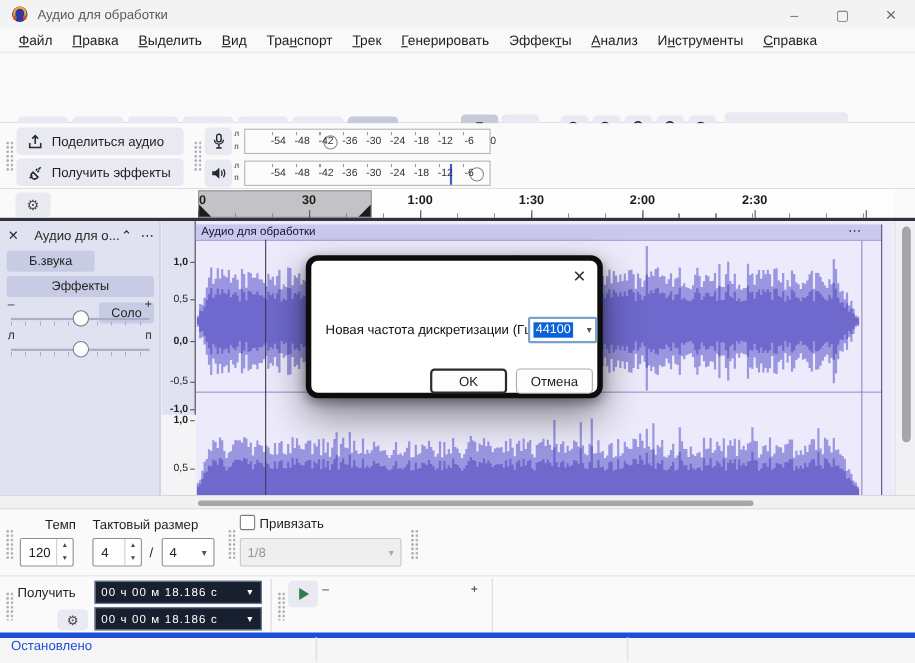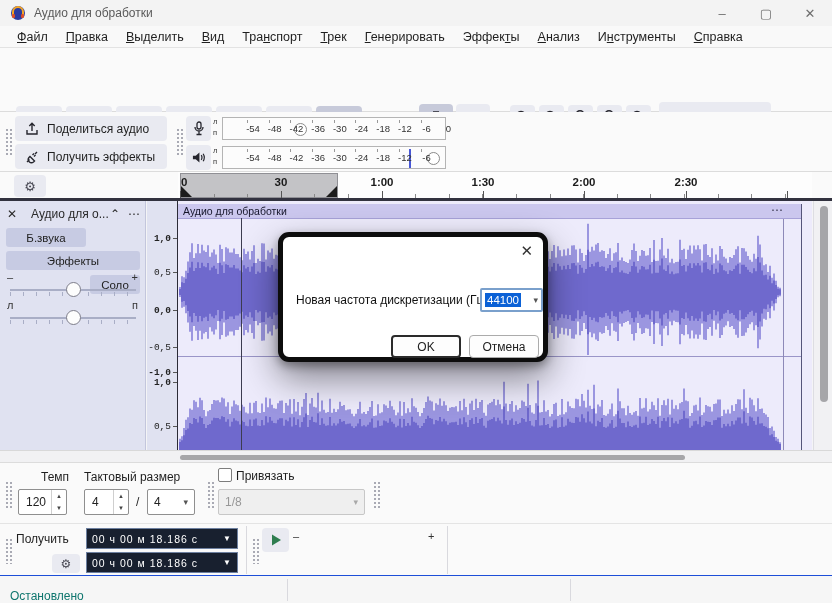--- a/index.html
+++ b/index.html
@@ -37,21 +37,21 @@
   #timeline { left:0; top:172px; width:832px; height:28px; background:#fafafa; }
   #ruler { position:absolute; left:178px; top:0; width:634px; height:26px; background:#fdfdfd; }
   #ruler-minors { position:absolute; left:2px; right:0; bottom:0; height:4px; background:repeating-linear-gradient(90deg,#8a8a8a 0 1px,transparent 1px 33.6px); }
   .ruler-label { position:absolute; top:4px; font-size:11.5px; font-weight:bold; color:#1b1b1b; transform:translateX(-50%); }
   .ruler-tick { position:absolute; bottom:0; width:1px; height:7px; background:#555; }
   #loop-region { position:absolute; left:2px; top:1px; width:158px; height:25px; background:#c3c3c6; border:1px solid #909095; }
   #track-top-border { left:0; top:198px; width:832px; height:3px; background:#32323f; }
   
   #track-area { left:0; top:201px; width:832px; height:249px; background:#f4f4f6; }
   #tcp { position:absolute; left:0; top:0; width:146px; height:249px; background:#e0e2f1; border-right:1px solid #c3c6dc; }
-  #track-vruler { position:absolute; left:147px; top:0; width:31px; height:249px; background:#e0e2f1; border-right:1px solid #2b2b36;font-family:Liberation Mono, monospace; }
+  #track-vruler { position:absolute; left:147px; top:0; width:31px; height:176px; background:#e0e2f1; border-right:1px solid #2b2b36; }
   .vruler-label { position:absolute; right:6px; font-size:9.5px; color:#222; transform:translateY(-50%); }
   .vruler-label.bold { font-weight:bold; }
   .vruler-tick { position:absolute; right:0; width:4px; height:1px; background:#555; }
   #tcp-header { position:absolute; left:0; top:4px; width:146px; height:18px; display:flex; align-items:center; font-size:12px; color:#2a2a2a; }
   .tcp-chip { position:absolute; background:#c7cbe3; border-radius:3px; font-size:11.5px; color:#222; display:flex; align-items:center; justify-content:center; height:19px; }
   .slider-line { position:absolute; height:2px; background:#a9aec6; }
   .slider-ticks { position:absolute; height:4px; background:repeating-linear-gradient(90deg,#a9aec6 0 1px,transparent 1px 13px); }
   .slider-thumb { position:absolute; width:15px; height:15px; border-radius:50%; background:#fdfdfd; border:1.5px solid #7d7d8a; }
   .pan-lab { position:absolute; font-size:11px; color:#333; }
   #clip { position:absolute; left:178px; top:0; width:634px; height:249px; background:#edebfb; }
@@ -77,21 +77,21 @@
   .combo { position:absolute; height:26px; background:#fff; border:1px solid #8f8f8f; border-radius:2px; display:flex; align-items:center; justify-content:space-between; font-size:12px; padding:0 6px; }
   .combo.disabled { background:#efefef; color:#979797; border-color:#c7c7c7; }
   .combo .chev { font-size:9px; color:#555; }
   .combo.disabled .chev { color:#a8a8a8; }
   .sel-field { position:absolute; left:86px; width:152px; height:21px; background:#18202f; border:1px solid #6d80a0; color:#fff; font-size:10.5px; letter-spacing:1px; display:flex; align-items:center; justify-content:space-between; padding:0 5px; }
   .sel-field .chev-sm { font-size:8px; }
   .checkbox { position:absolute; width:14px; height:14px; background:#fff; border:1px solid #7d7d7d; border-radius:2px; }
   .vdivider { position:absolute; width:1px; background:#d9d9de; }
   .minus-plus { position:absolute; font-size:11px; color:#333; }
   
-  #statusbar { left:0; top:575px; width:832px; height:28px; background:#f6f6f6; border-top:1px solid #1d4ed8; font-size:12px; color:#0f766e; display:flex; align-items:flex-end; padding-left:10px; }
+  #statusbar { left:0; top:575px; width:832px; height:28px; background:#f6f6f6; border-top:5px solid #1d4ed8; font-size:12px; color:#1d4ed8; display:flex; align-items:flex-start; padding-left:10px; }
   
   #dialog { left:278px; top:232px; width:270px; height:130px; background:#fff; border:5px solid #0d0d0d; border-radius:11px; box-shadow:0 16px 36px rgba(0,0,0,.45), 0 4px 10px rgba(0,0,0,.35); z-index:50; }
   #dialog-title { position:absolute; left:13px; top:8px; font-size:12.5px; color:#111; }
   #dialog-close { position:absolute; right:10px; top:5px; font-size:15px; color:#333; }
   #dialog-label { position:absolute; left:13px; top:56px; font-size:12px; color:#111; }
   #dialog-combo { position:absolute; left:197px; top:51px; width:63px; height:24px; background:#fff; border:2px solid #7aa0cc; border-radius:2px; display:flex; align-items:center; justify-content:space-between; padding:0 3px; }
   #dialog-combo .val { background:#0b61d6; color:#fff; font-size:11.5px; padding:1px 2px; }
   #dialog-combo .chev { font-size:9px; color:#555; }
   .dlg-btn { position:absolute; top:98px; width:70px; height:23px; border-radius:4px; background:#fdfdfd; font-size:12px; display:flex; align-items:center; justify-content:center; }
   #dlg-ok { left:108px; border:2px solid #2b2b2b; }

